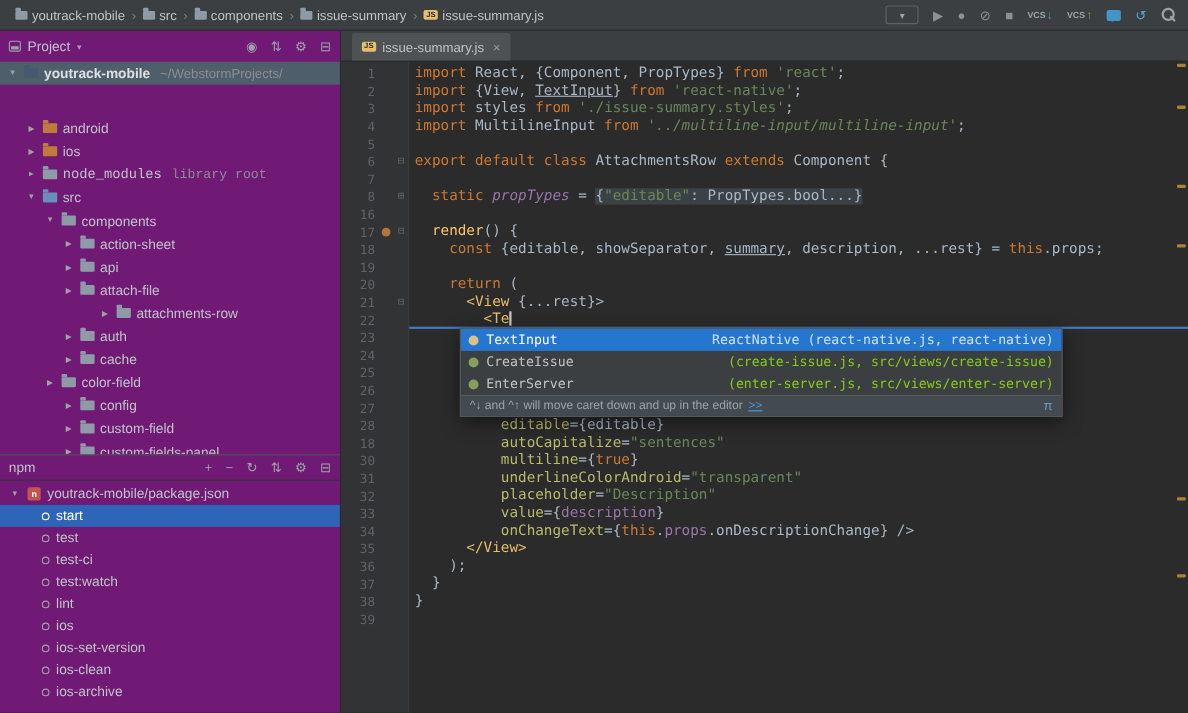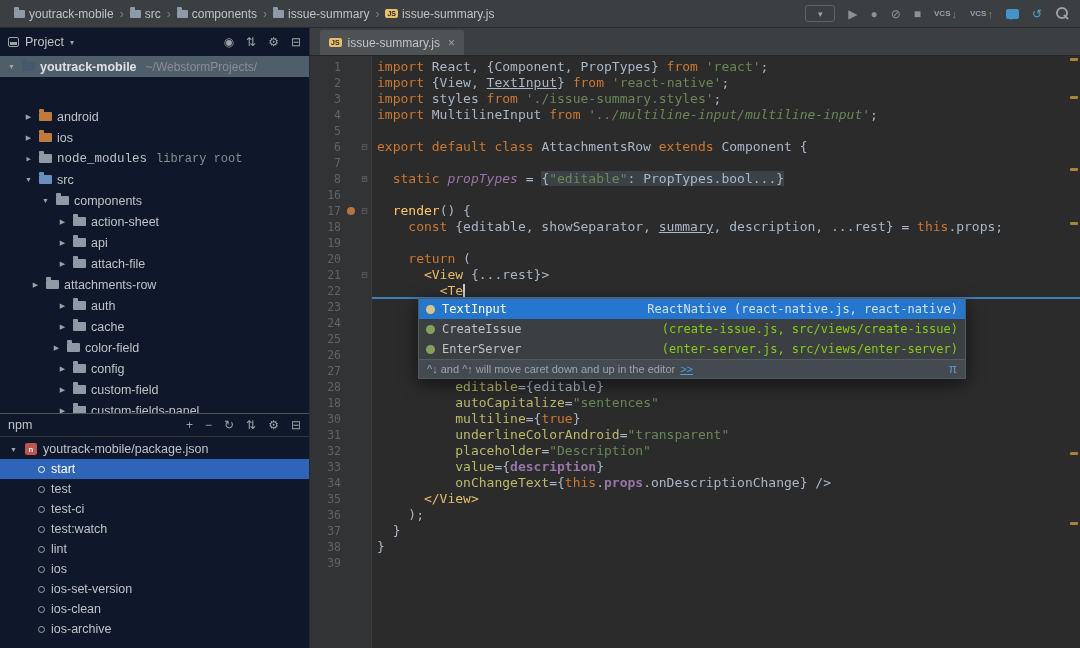--- a/index.html
+++ b/index.html
@@ -22,21 +22,21 @@
   .vcs-text { font-size:8px; font-weight:bold; color:#9DA2A6; }
   .vcs-arrow { font-size:11px; font-weight:bold; }
   .tb-bubble { width:13px; height:10px; border-radius:2px; position:relative; }
   .tb-bubble::after { content:""; position:absolute; left:2px; bottom:-4px; border:3px solid transparent; border-top-color:var(--bc,#4395C7); }
   .tb-search { width:15px; height:15px; position:relative; }
   .tb-search::before { content:""; position:absolute; width:8px; height:8px; border:2px solid #9DA2A6; border-radius:50%; left:1px; top:1px; }
   .tb-search::after { content:""; position:absolute; width:2px; height:6px; background:#9DA2A6; transform:rotate(-45deg); left:10px; top:8px; }
 
   
   .main { display:flex; height:620px; }
-  .left { width:310px; background:#0f172a; display:flex; flex-direction:column; border-right:1px solid #282B2D; flex:none; }
+  .left { width:310px; background:#701a75; display:flex; flex-direction:column; border-right:1px solid #282B2D; flex:none; }
   .editor { flex:1; display:flex; flex-direction:column; min-width:0; }
 
   
   .panel-header { display:flex; align-items:center; gap:6px; padding:0 8px; color:#BFC3C7; font-size:12.5px; flex:none; }
   .project-header { height:28px; }
   .npm-header { height:24px; border-top:1px solid #515456; border-bottom:1px solid #333536; }
   .win-icon { width:11px; height:10px; border:1px solid #9DA2A6; border-radius:2px; position:relative; flex:none; }
   .win-icon::before { content:""; position:absolute; left:1px; right:1px; bottom:1px; height:3px; background:#9DA2A6; }
   .header-caret { font-size:8px; color:#9DA2A6; }
   .header-icons { margin-left:auto; display:flex; gap:12px; color:#9DA2A6; font-size:12px; line-height:1; }
@@ -73,21 +73,21 @@
   .codetext.rule { border-bottom:2px solid #3D7EBF; }
   .caret { display:inline-block; width:2px; height:13px; background:#CACDCF; vertical-align:-2px; }
 
   .tk-kw  { color:#CC7832; }
   .tk-d   { color:#A9B7C6; }
   .tk-s   { color:#6A8759; }
   .tk-si  { color:#6A8759; font-style:italic; }
   .tk-num { color:#6897BB; }
   .tk-fn  { color:#FFC66B; }
   .tk-fld { color:#9876AA; font-style:italic; }
-  .tk-pur { color:#9876AA;font-weight:bold; }
+  .tk-pur { color:#9876AA; }
   .tk-tag { color:#E8BF6A; }
   .tk-attr{ color:#BABA6C; }
   .tk-du  { color:#A9B7C6; text-decoration:underline; }
   .tk-fold{ background:#3C4145; }
 
   
   .popup { position:absolute; left:108px; top:242px; width:548px; background:#3B3F42; border:1px solid #555A5D; box-shadow:0 5px 16px rgba(0,0,0,.55); z-index:5; }
   .popup-row { height:20px; display:flex; align-items:center; gap:7px; padding:0 7px; font-size:12px; color:#BFC3C7; font-family:"DejaVu Sans Mono", monospace; }
   .popup-row.sel { background:#2576CE; color:#FFFFFF; }
   .popup-row .right { margin-left:auto; color:#84cc16; }
@@ -205,36 +205,36 @@
         <div class="tree-row" style="padding-left: 57px;">
           <span class="chevron">▶</span>
           <span class="folder-icon" style="background: rgb(142, 155, 166);"></span>
           <span class="tree-label">api</span>
         </div>
         <div class="tree-row" style="padding-left: 57px;">
           <span class="chevron">▶</span>
           <span class="folder-icon" style="background: rgb(142, 155, 166);"></span>
           <span class="tree-label">attach-file</span>
         </div>
-        <div class="tree-row" style="padding-left: 30px;">
+        <div class="tree-row" style="padding-left: 90px;">
           <span class="chevron">▶</span>
           <span class="folder-icon" style="background: rgb(142, 155, 166);"></span>
           <span class="tree-label">attachments-row</span>
         </div>
         <div class="tree-row" style="padding-left: 57px;">
           <span class="chevron">▶</span>
           <span class="folder-icon" style="background: rgb(142, 155, 166);"></span>
           <span class="tree-label">auth</span>
         </div>
         <div class="tree-row" style="padding-left: 57px;">
           <span class="chevron">▶</span>
           <span class="folder-icon" style="background: rgb(142, 155, 166);"></span>
           <span class="tree-label">cache</span>
         </div>
-        <div class="tree-row" style="padding-left: 51px;">
+        <div class="tree-row" style="padding-left: 40px;">
           <span class="chevron">▶</span>
           <span class="folder-icon" style="background: rgb(142, 155, 166);"></span>
           <span class="tree-label">color-field</span>
         </div>
         <div class="tree-row" style="padding-left: 57px;">
           <span class="chevron">▶</span>
           <span class="folder-icon" style="background: rgb(142, 155, 166);"></span>
           <span class="tree-label">config</span>
         </div>
         <div class="tree-row" style="padding-left: 57px;">

